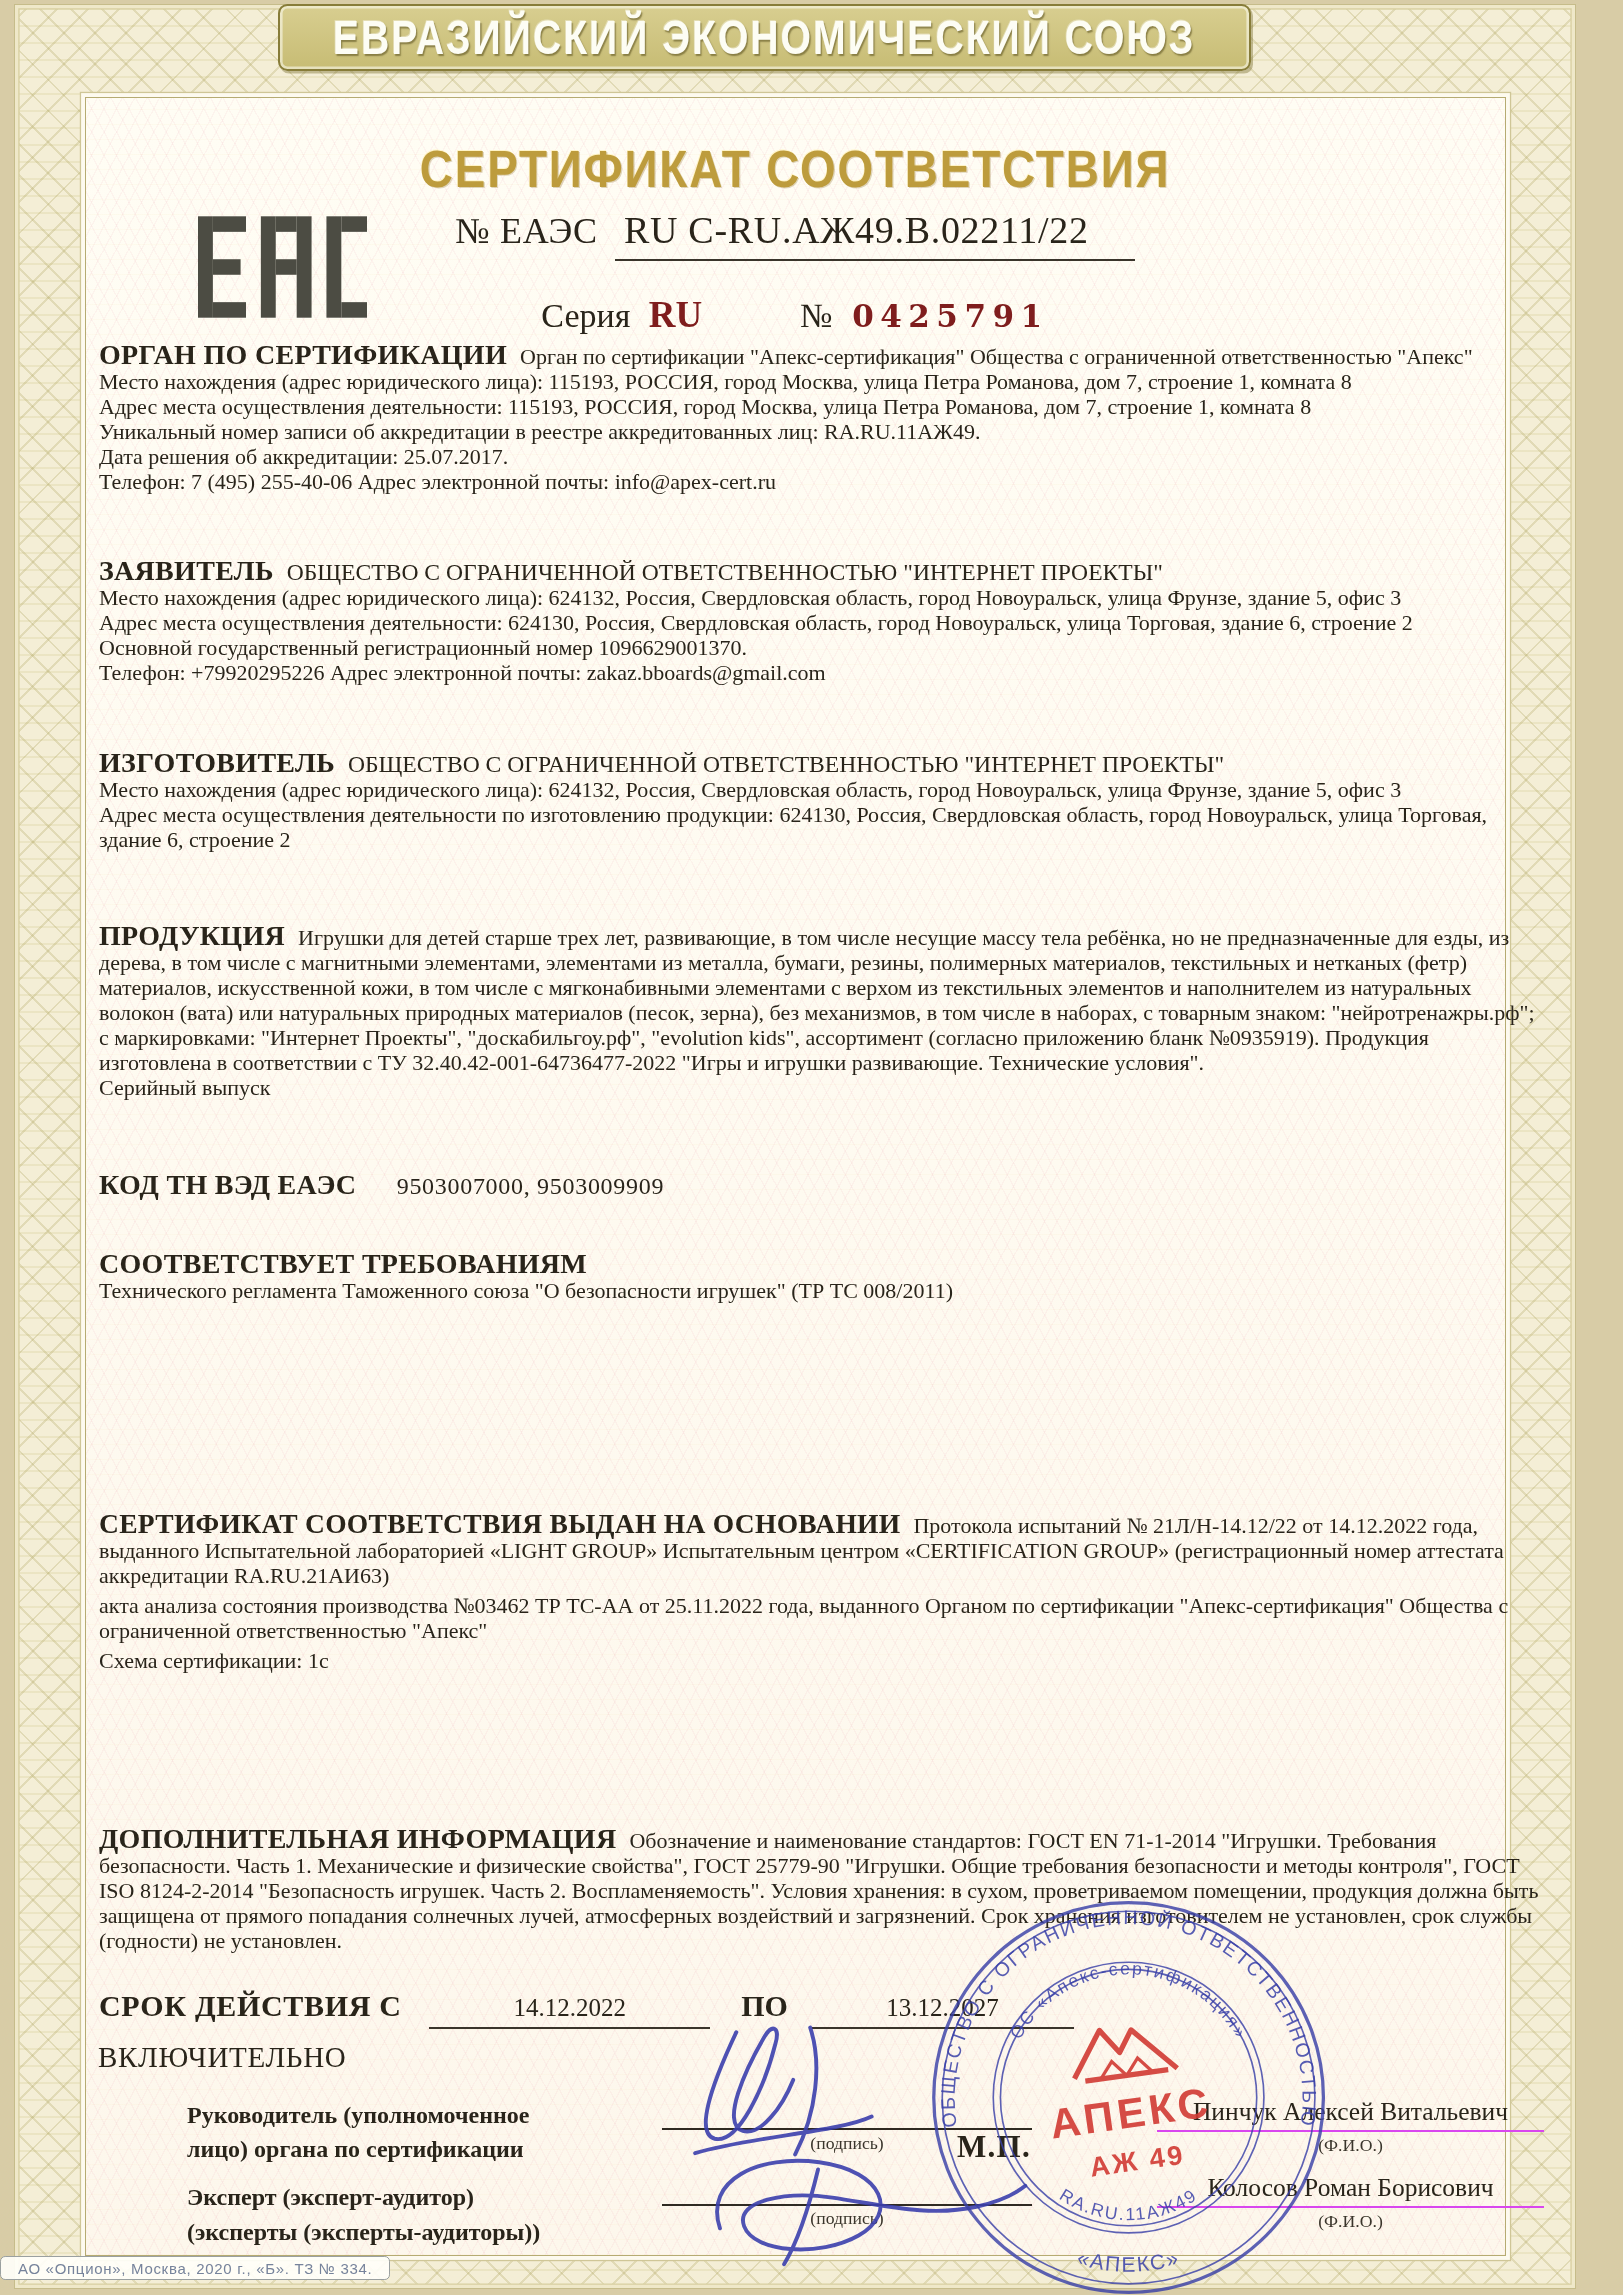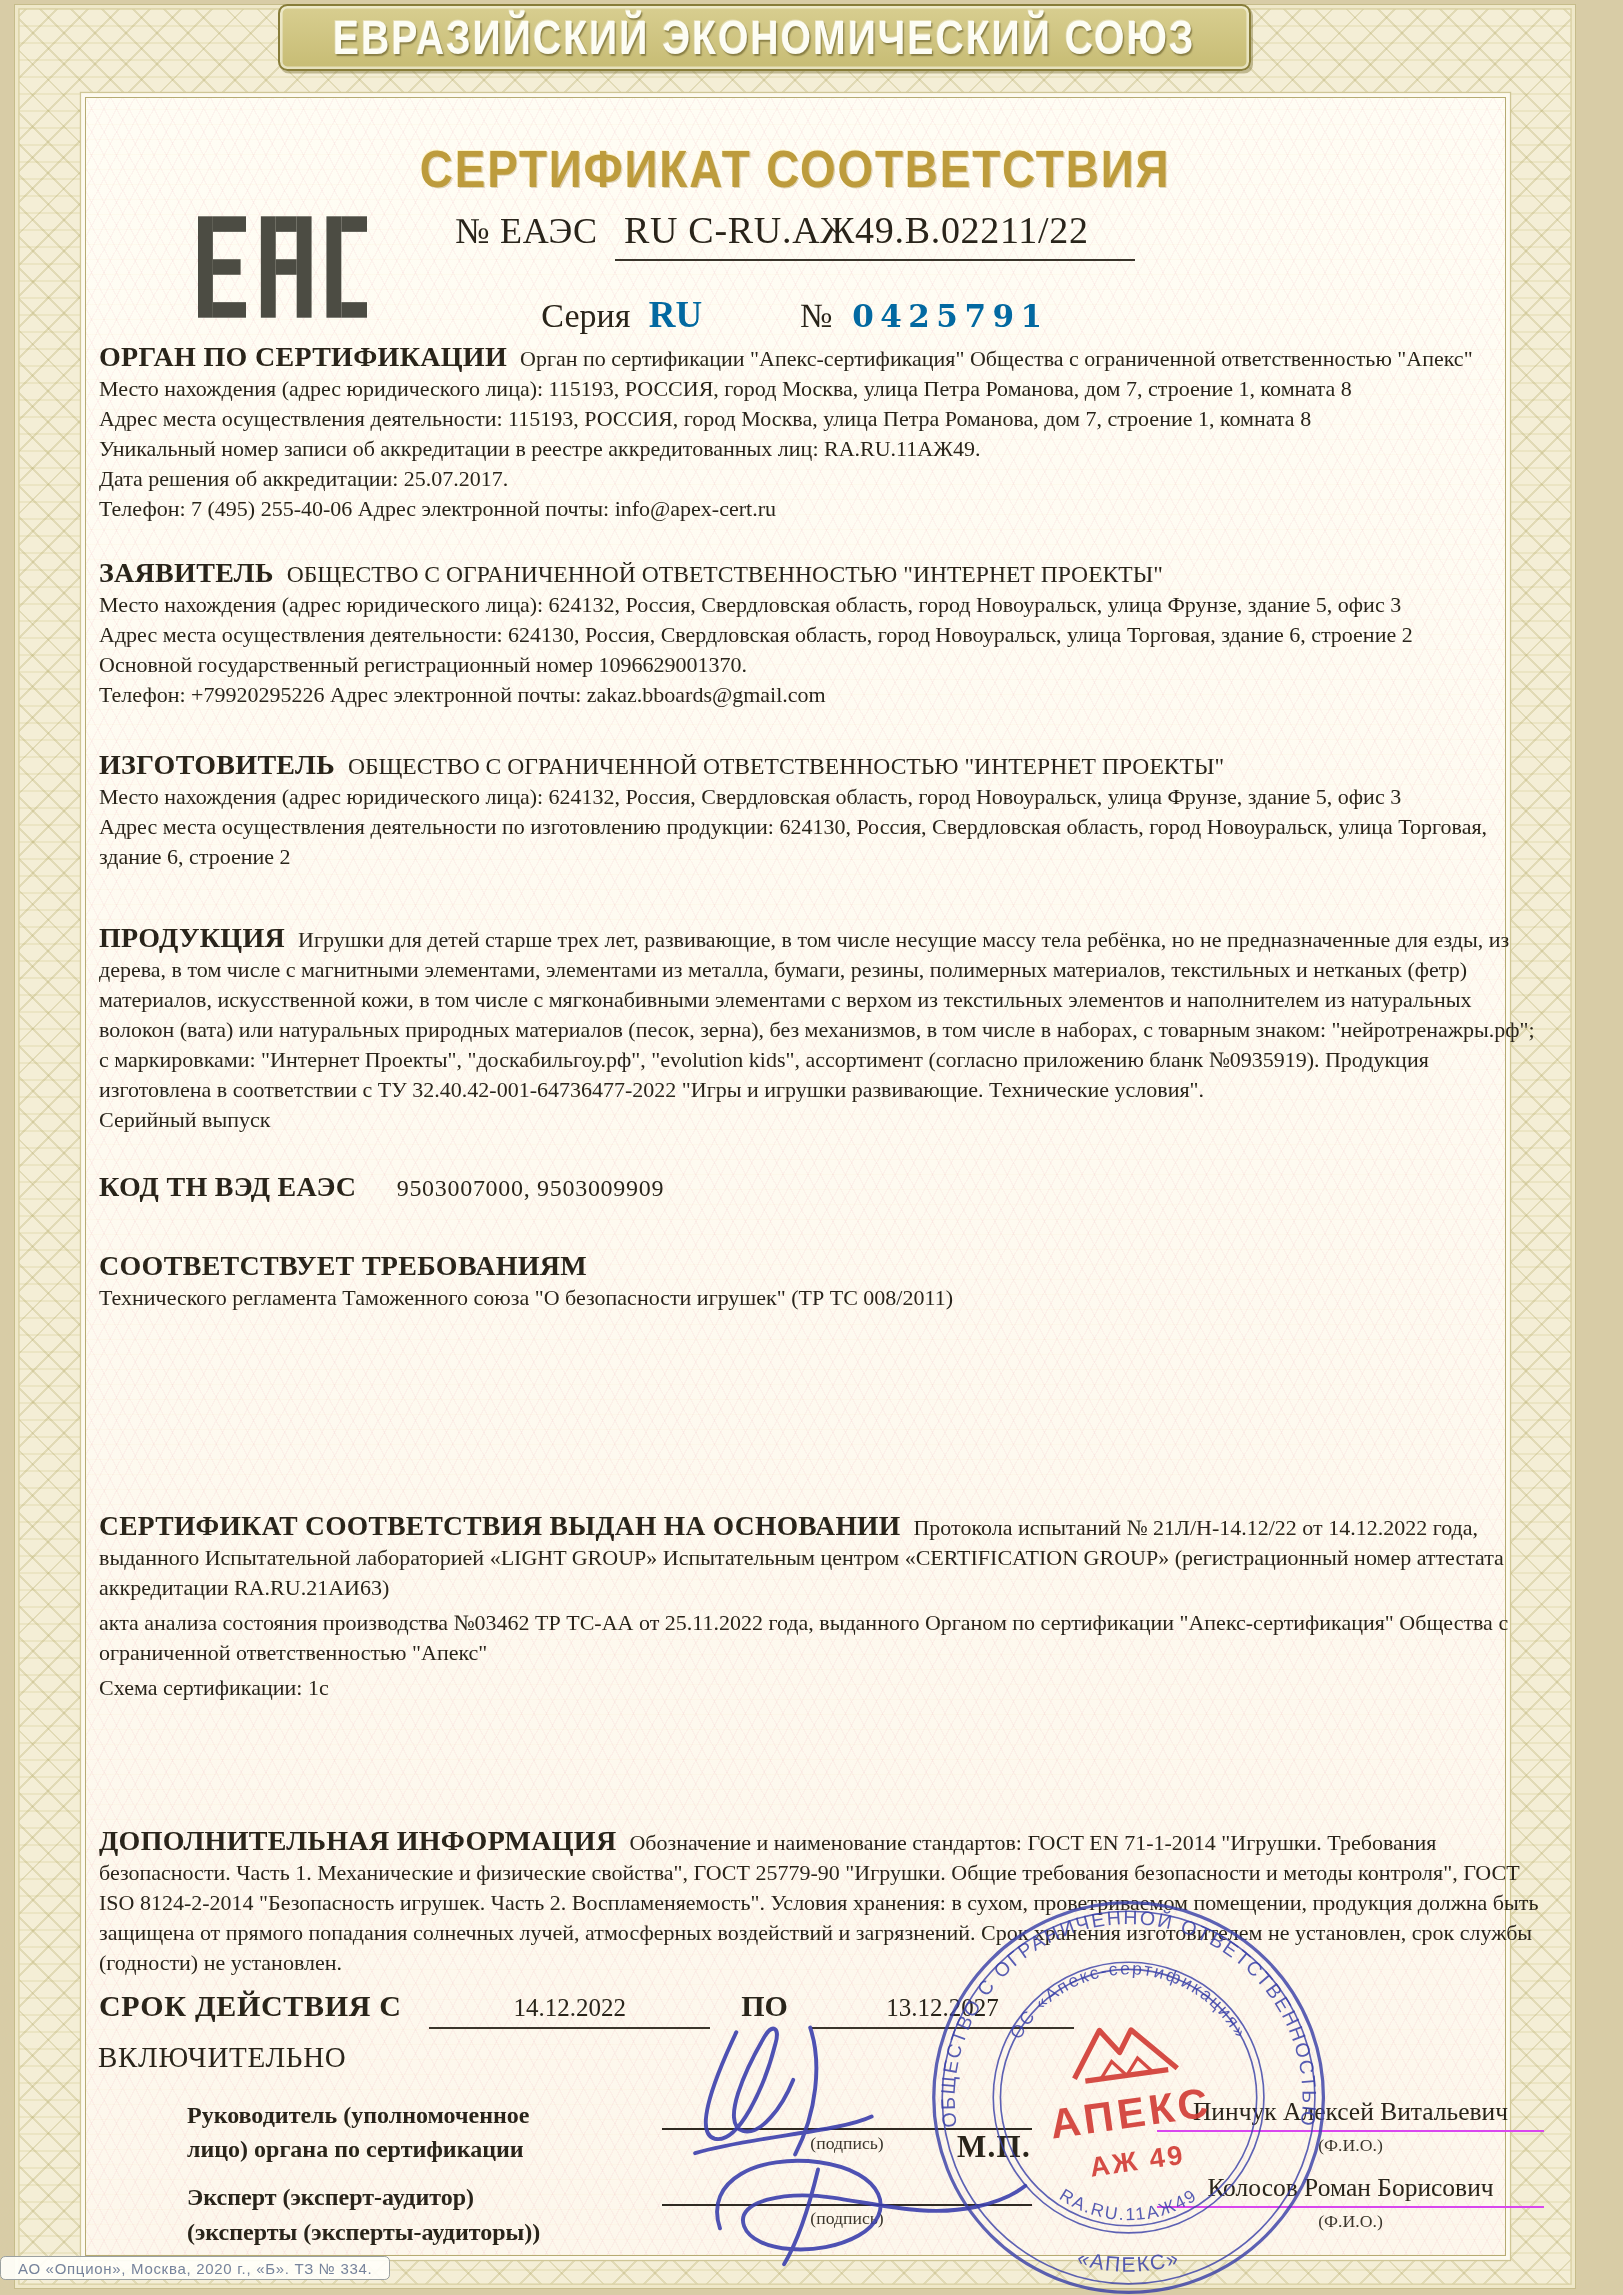--- a/index.html
+++ b/index.html
@@ -51,25 +51,25 @@
     opacity:.92;white-space:nowrap;
   }
   .eaesline{position:absolute;left:0;top:208px;width:100%;text-align:center;z-index:6;}
   .eaesline .lab{font-size:36px;letter-spacing:0.7px;margin-right:17px;}
   .eaesline .val{
     font-size:38px;letter-spacing:0.7px;display:inline-block;
     border-bottom:2px solid #3a352b;padding:0 46px 6.5px 9.2px;
   }
   .seriesline{position:absolute;left:0;top:293px;width:100%;text-align:center;z-index:6;}
   .seriesline .lab{font-size:34px;}
-  .seriesline .red{color:#0369a1;font-weight:bold;}
+  .seriesline .red{color:#7f1d1d;font-weight:bold;}
   .seriesline .series{font-size:37px;margin:0 98px 0 18.3px;}
   .seriesline .nsign{font-size:34px;margin-right:19.6px;}
   .seriesline .blankno{font-size:31px;letter-spacing:6.5px;font-family:"DejaVu Serif",serif;}
-  .sec{position:absolute;left:99px;width:1440px;z-index:5;font-size:22px;line-height:30px;}
+  .sec{position:absolute;left:99px;width:1440px;z-index:5;font-size:22px;line-height:25px;}
   .sec p{margin:0;}
   .h{font-weight:bold;font-size:28px;letter-spacing:0.3px;margin-right:13px;}
   .orgname{font-size:23.6px;}
   .gap8{margin-top:5.2px !important;}
   .tnved-val{font-size:24px;margin-left:27.5px;letter-spacing:0.7px;}
   
   .validity{position:absolute;left:99px;top:1989px;width:1440px;z-index:5;}
   .validity .vlab{font-weight:bold;font-size:30px;letter-spacing:0.7px;}
   .validity .dateline{
     display:inline-block;border-bottom:2px solid #3a352b;text-align:center;

